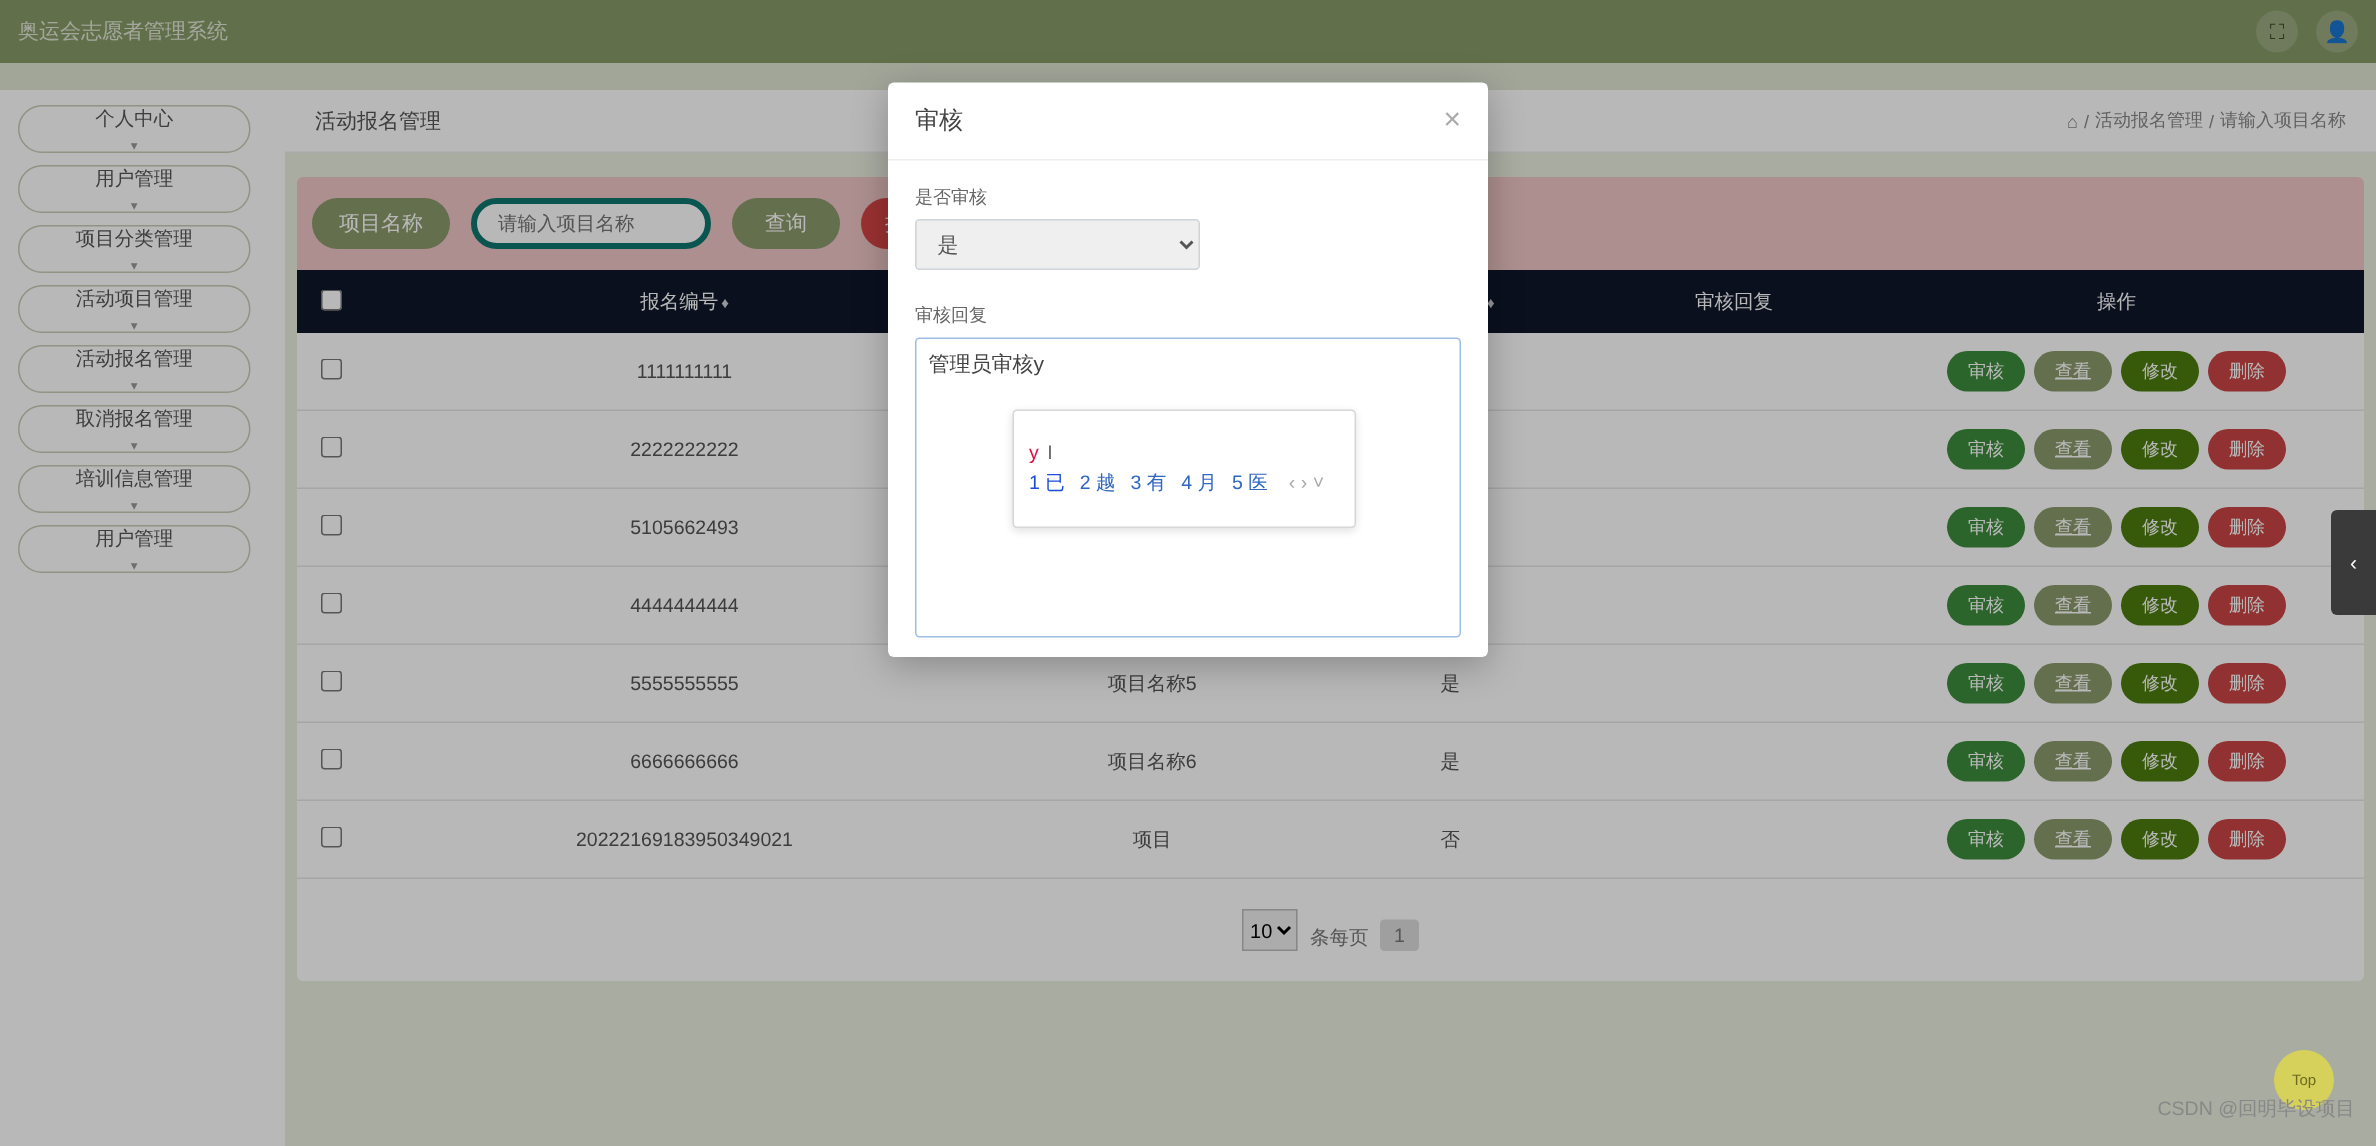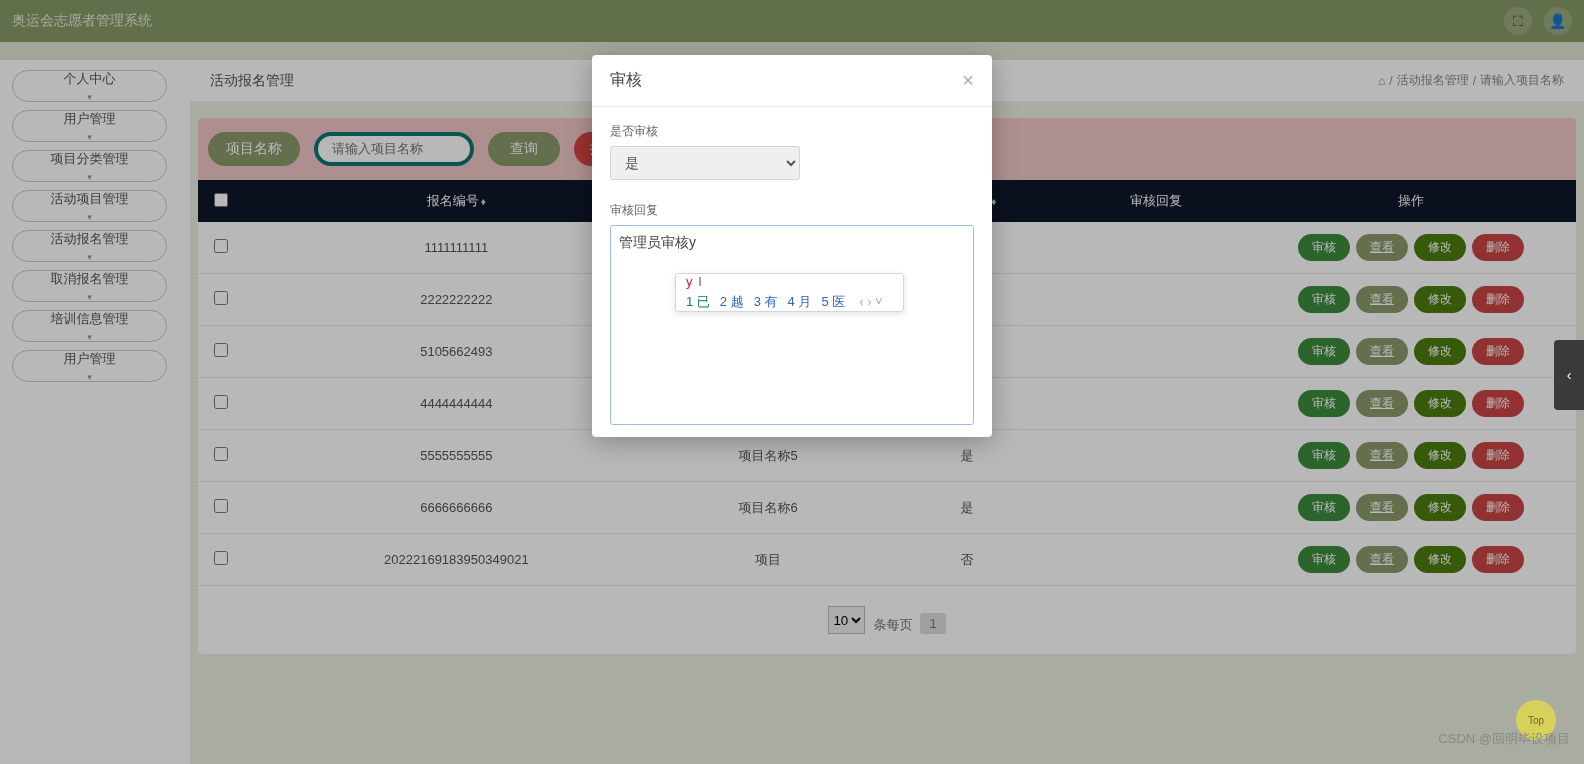--- a/index.html
+++ b/index.html
@@ -52,25 +52,25 @@
   .modal-hd h3{font-size:16px;font-weight:500;color:#444;}
   .modal-close{font-size:20px;color:#aaa;cursor:pointer;background:none;border:none;}
   .modal-bd{padding:16px 18px 8px;}
   .fld-lbl{font-size:12px;color:#666;margin-bottom:6px;}
   .sel{width:190px;height:34px;border:1px solid #ced4da;border-radius:3px;padding:0 10px;font-size:14px;color:#555;margin-bottom:22px;}
   .ta{width:100%;height:200px;border:1px solid #9dbde3;border-radius:3px;padding:8px;font-size:14px;color:#444;outline:none;resize:none;}
   .modal-ft{display:flex;justify-content:flex-end;gap:10px;padding:14px 18px 18px;}
   .btn-close{background:#6d757d;color:#fff;padding:7px 18px;border:none;border-radius:3px;font-size:14px;cursor:pointer;}
   .btn-submit{background:#3c9a3c;color:#fff;padding:7px 18px;border:none;border-radius:3px;font-size:14px;cursor:pointer;}
   
-  .ime{position:absolute;top:273px;left:675px;background:#fff;border:1px solid #d6d6d6;border-radius:3px;box-shadow:0 2px 6px rgba(0,0,0,.12);padding:0 10px;font-size:13px;}
+  .ime{position:absolute;top:273px;left:675px;background:#fff;border:1px solid #d6d6d6;border-radius:3px;box-shadow:0 2px 6px rgba(0,0,0,.12);padding:20px 10px;font-size:13px;}
   .ime .row1{color:#d14;letter-spacing:1px;}
   .ime .row2{padding-top:4px;color:#3067c1;}
   .ime .row2 span{margin-right:10px;}
-  .ime .row2 span.first{color:#0f766e;text-align:center;}
+  .ime .row2 span.first{color:#1d4ed8;text-align:center;}
   .ime .nav{color:#aaa;margin-left:4px;}
   .side-tab{position:absolute;right:0;top:340px;width:30px;height:70px;background:#3a3a3a;border-radius:4px 0 0 4px;display:flex;align-items:center;justify-content:center;color:#fff;font-size:14px;}
   .watermark{position:absolute;right:14px;bottom:16px;font-size:13px;color:#888;}
   .top-float{position:absolute;right:28px;bottom:24px;width:40px;height:40px;border-radius:50%;background:#d6d15b;display:flex;align-items:center;justify-content:center;font-size:10px;color:#6e6a20;}
 </style>
 </head>
 <body>
 
 <div class="topbar">
   <span class="topbar-title">奥运会志愿者管理系统</span>

